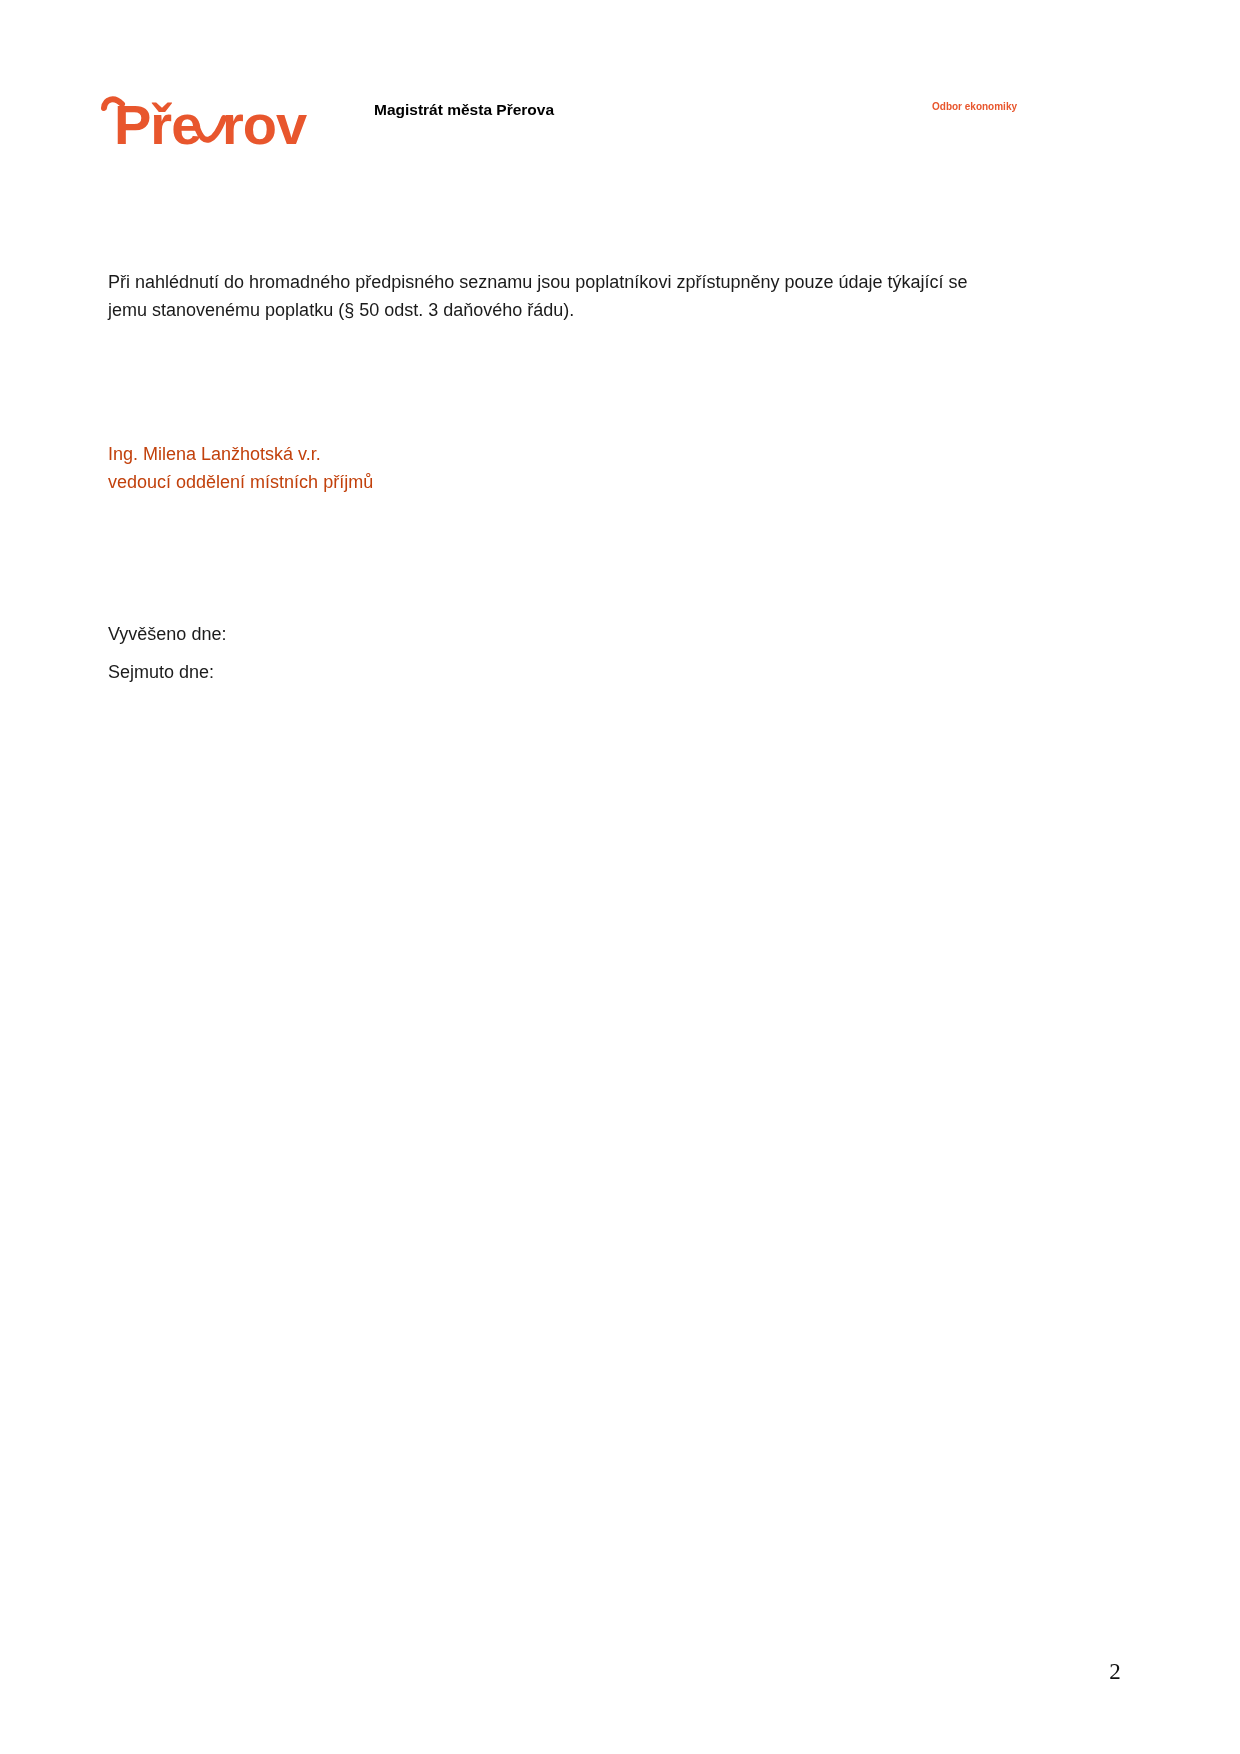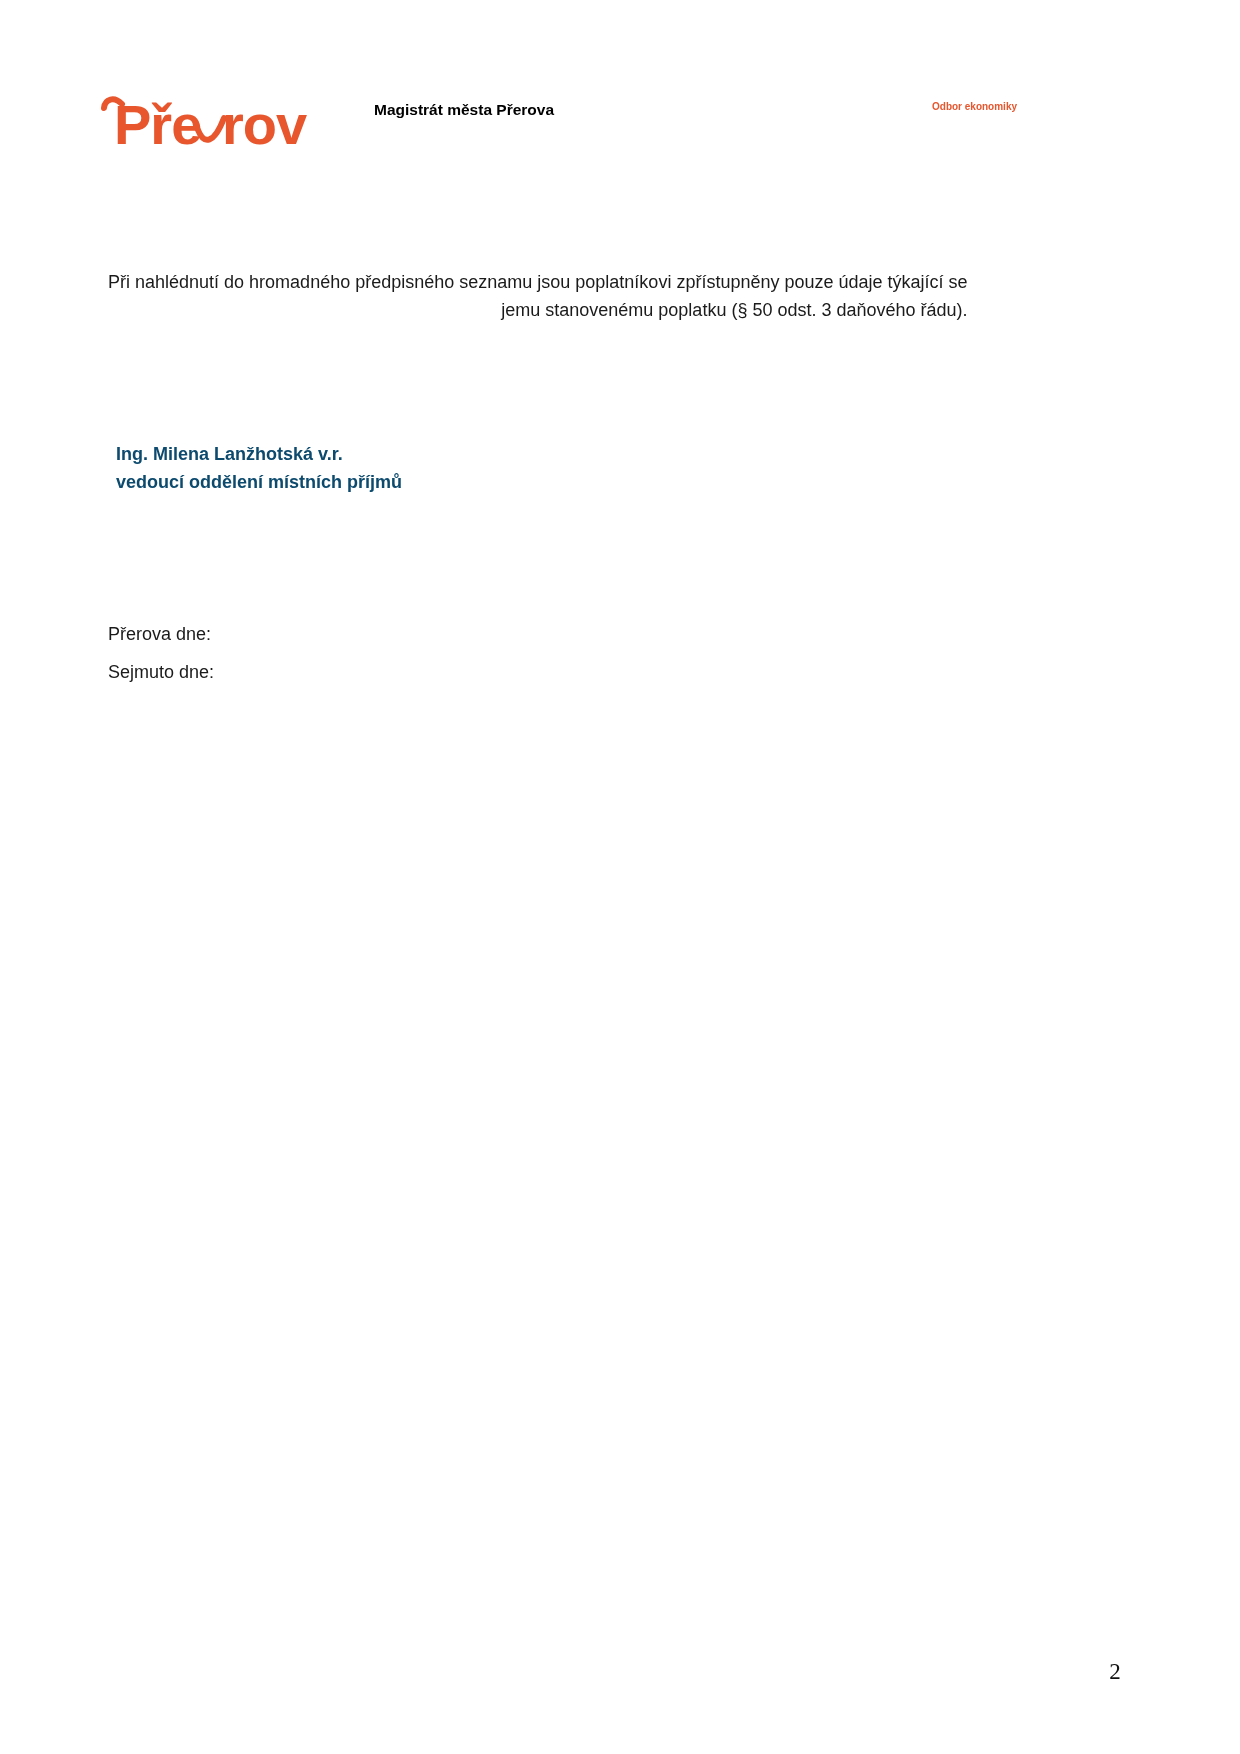--- a/index.html
+++ b/index.html
@@ -51,31 +51,30 @@
     white-space: nowrap;
   }
   
   .paragraph {
     position: absolute;
     left: 108px;
     top: 233px;
     font-size: 18px;
     line-height: 27.5px;
     color: #1b1b1b;
-    text-align: right;
   }
   .paragraph .line { white-space: nowrap; }
   .signature {
     position: absolute;
-    left: 116px;
+    left: 108px;
     top: 405px;
     font-size: 18px;
     line-height: 27.5px;
-    font-weight: bold;
-    color: #0c4a6e;
+    font-weight: normal;
+    color: #c2410c;
   }
   .signature .line { white-space: nowrap; }
   .posted-label {
     position: absolute;
     left: 108px;
     top: 588px;
     font-size: 18px;
     color: #1b1b1b;
     white-space: nowrap;
   }
@@ -121,18 +120,18 @@
   <div class="paragraph">
     <div class="line">Při nahlédnutí do hromadného předpisného seznamu jsou poplatníkovi zpřístupněny pouze údaje týkající se</div>
     <div class="line">jemu stanovenému poplatku (§ 50 odst. 3 daňového řádu).</div>
   </div>
 
   <div class="signature">
     <div class="line">Ing. Milena Lanžhotská v.r.</div>
     <div class="line">vedoucí oddělení místních příjmů</div>
   </div>
 
-  <div class="posted-label">Přerova dne:</div>
+  <div class="posted-label">Vyvěšeno dne:</div>
   <div class="removed-label">Sejmuto dne:</div>
 
   <div class="page-number">2</div>
 
 </div>
 
 </body></html>

